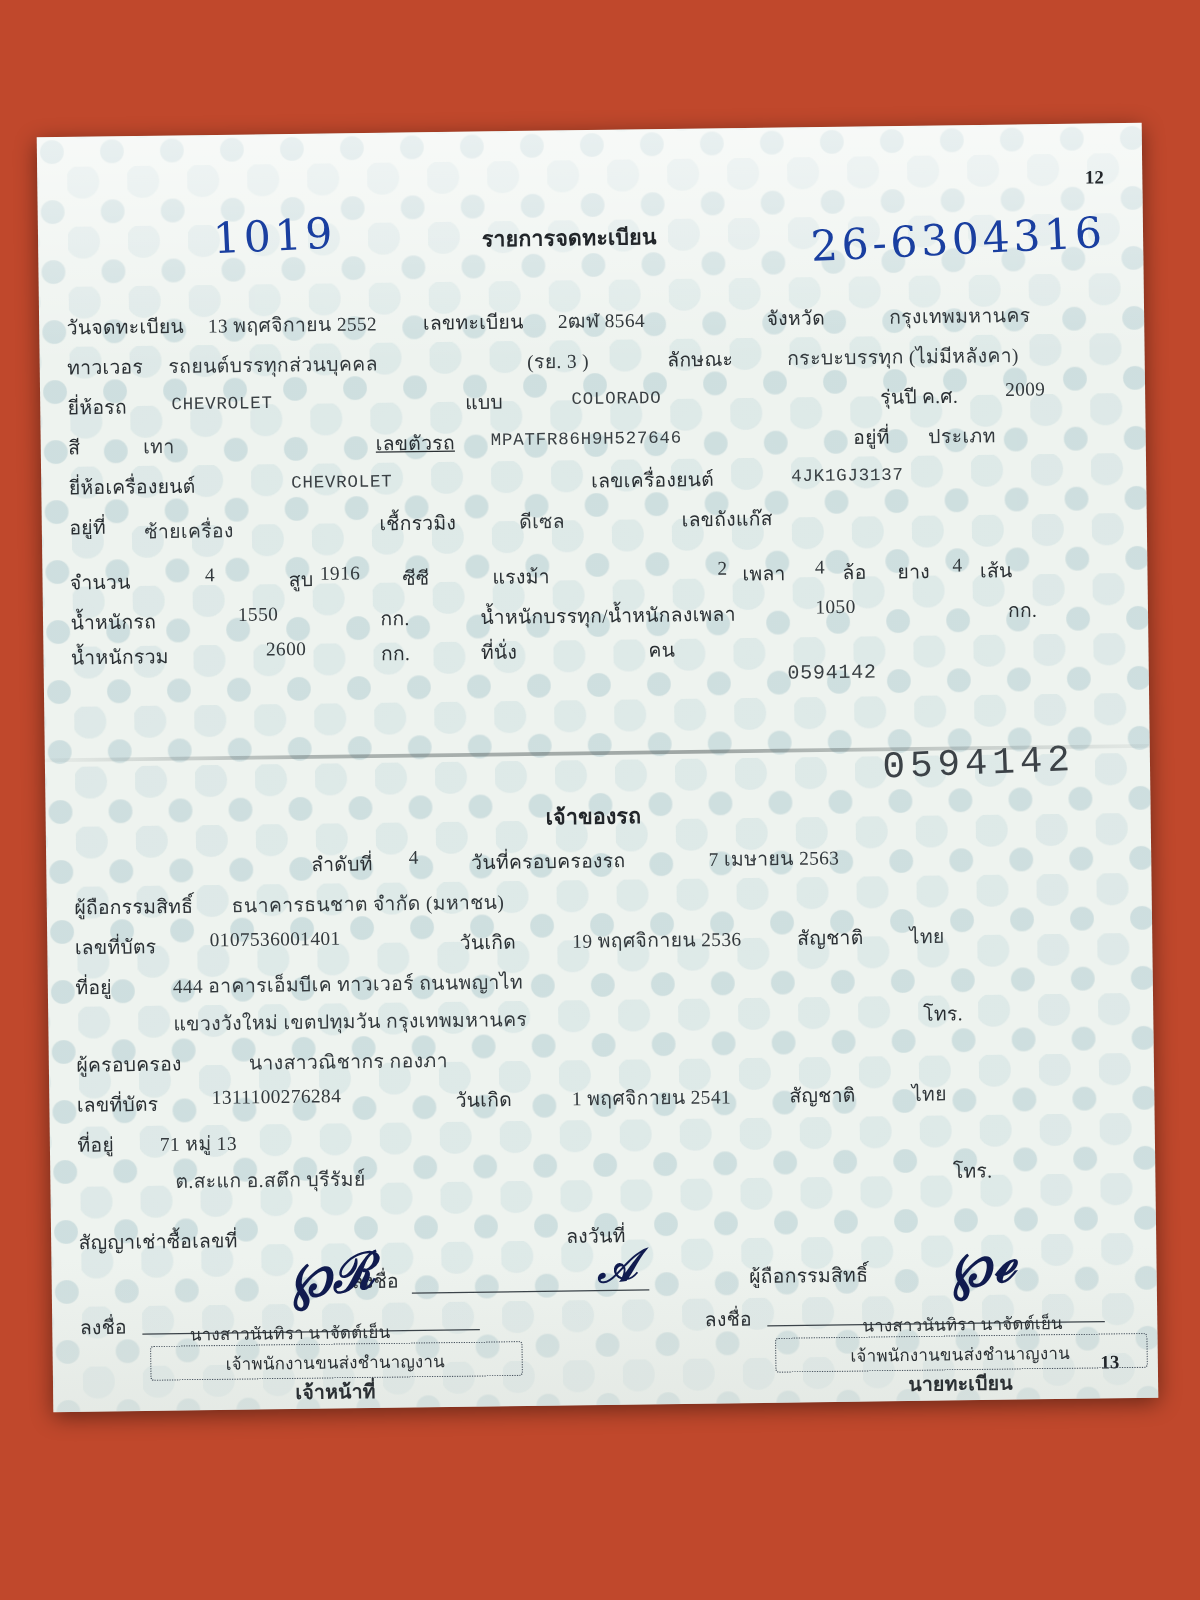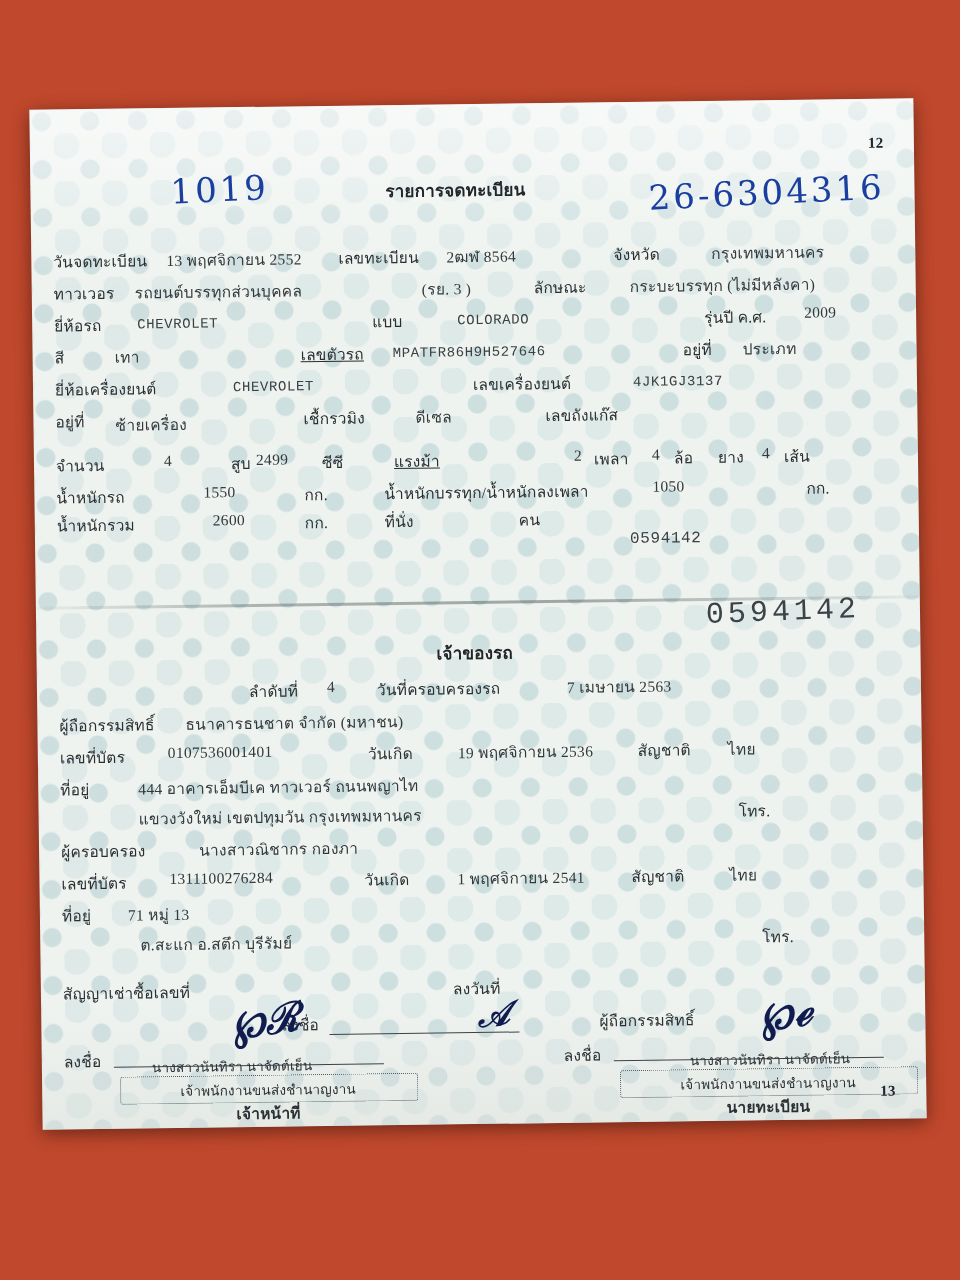--- a/index.html
+++ b/index.html
@@ -191,34 +191,34 @@
     <div class="t lbl" style="left:22px; top:300px;">อยู่ที่</div>
     <div class="t val" style="left:82px; top:304px;">ซ้ายเครื่อง</div>
     <div class="t lbl" style="left:270px; top:300px;">เชื้กรวมิง</div>
     <div class="t val" style="left:382px; top:300px;">ดีเซล</div>
     <div class="t lbl" style="left:512px; top:300px;">เลขถังแก๊ส</div>
     <div class="t val" style="left:620px; top:300px;"></div>
 
     <div class="t lbl" style="left:22px; top:344px;">จำนวน</div>
     <div class="t val" style="left:130px; top:344px;">4</div>
     <div class="t lbl" style="left:168px; top:344px;margin-left:29px;">สูบ</div>
-    <div class="t val" style="left:222px; top:344px;">2499</div>
+    <div class="t val" style="left:222px; top:344px;">1916</div>
     <div class="t lbl" style="left:288px; top:344px;">ซีซี</div>
-    <div class="t lbl" style="left:360px; top:344px;text-decoration:underline;">แรงม้า</div>
+    <div class="t lbl" style="left:360px; top:344px;">แรงม้า</div>
     <div class="t val" style="left:430px; top:344px;"></div>
     <div class="t val" style="left:540px; top:344px;">2</div>
     <div class="t lbl" style="left:560px; top:344px;">เพลา</div>
     <div class="t val" style="left:618px; top:344px;">4</div>
     <div class="t lbl" style="left:640px; top:344px;">ล้อ</div>
     <div class="t lbl" style="left:684px; top:344px;">ยาง</div>
     <div class="t val" style="left:728px; top:344px;">4</div>
     <div class="t lbl" style="left:750px; top:344px;">เส้น</div>
 
     <div class="t lbl" style="left:22px; top:376px;text-align:center;">น้ำหนักรถ</div>
-    <div class="t val" style="left:169px; top:376px;">1550</div>
+    <div class="t val" style="left:156px; top:376px;">1550</div>
     <div class="t lbl" style="left:270px; top:376px;">กก.</div>
     <div class="t lbl" style="left:350px; top:376px;">น้ำหนักบรรทุก/น้ำหนักลงเพลา</div>
     <div class="t val" style="left:618px; top:376px;">1050</div>
     <div class="t lbl" style="left:772px; top:376px;">กก.</div>
 
     <div class="t lbl" style="left:22px; top:404px;">น้ำหนักรวม</div>
     <div class="t val" style="left:178px; top:404px;">2600</div>
     <div class="t lbl" style="left:270px; top:404px;">กก.</div>
     <div class="t lbl" style="left:350px; top:404px;">ที่นั่ง</div>
     <div class="t val" style="left:420px; top:404px;"></div>

